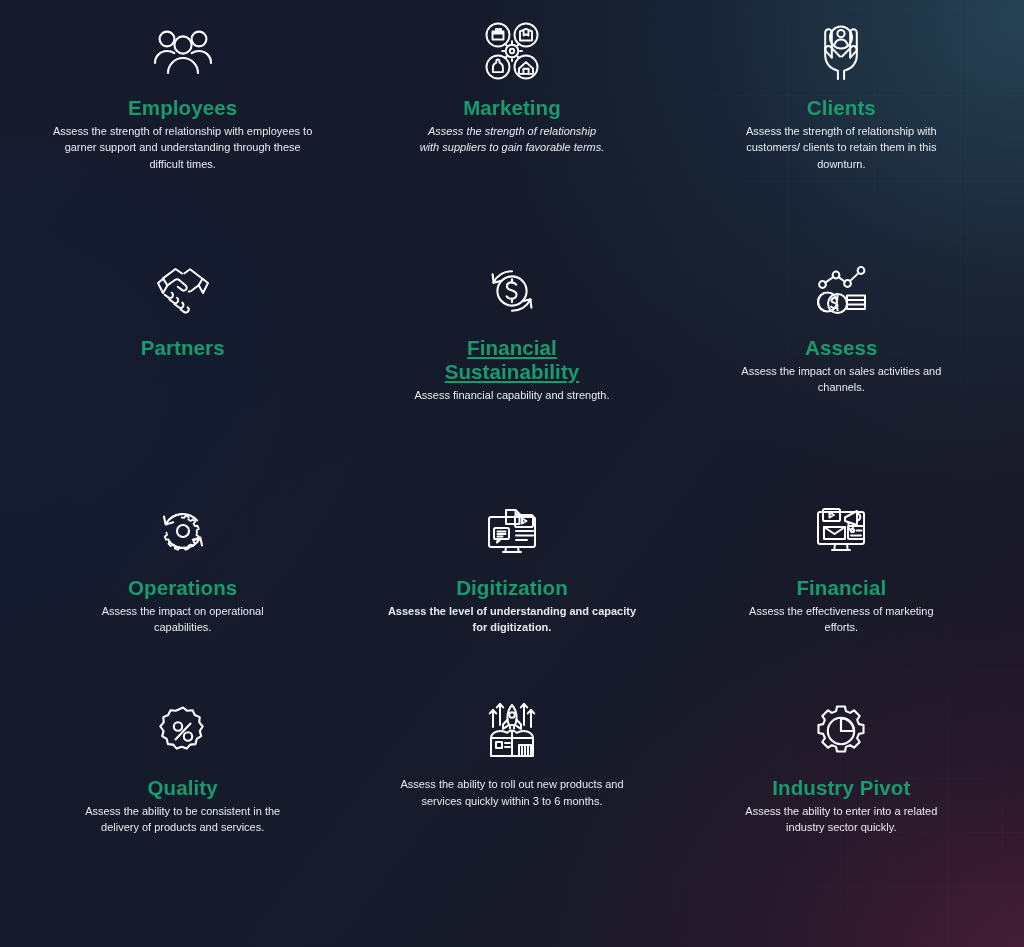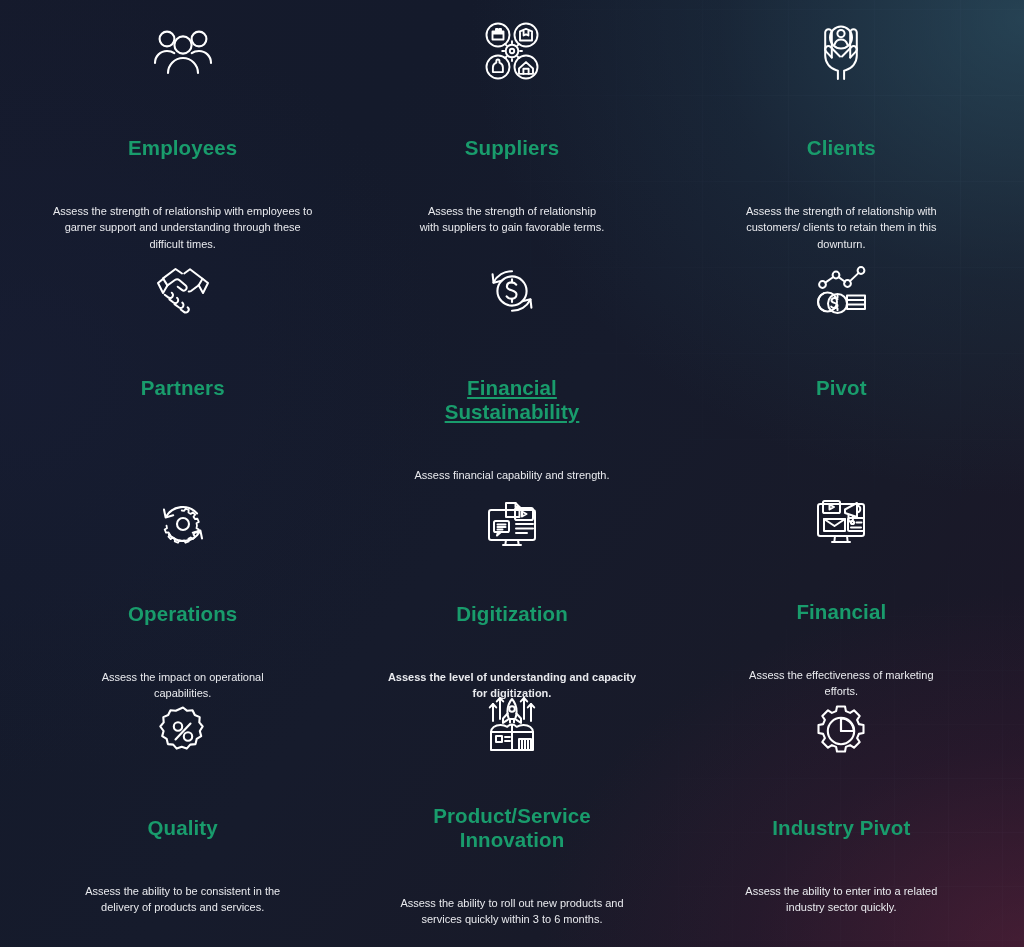--- a/index.html
+++ b/index.html
@@ -66,21 +66,20 @@
     padding: 14px 18px 0 18px;
   }
 
   .cell {
     display: flex;
     flex-direction: column;
     align-items: center;
     text-align: center;
     padding: 0 14px;
     box-sizing: border-box;
-    gap: 40px;
   }
 
   .icon-wrap {
     height: 74px;
     display: flex;
     align-items: center;
     justify-content: center;
     margin-bottom: 8px;
   }
   .icon-wrap svg {
@@ -105,21 +104,21 @@
     margin: 0;
     max-width: 268px;
   }
 
   
   .col-0 .card-desc { max-width: 264px; }
   .col-1 .card-desc { max-width: 256px; }
   .col-2 .card-desc { max-width: 218px; }
 
   .r0.col-0 .card-desc { max-width: 272px; }
-  .r0.col-1 .card-desc { max-width: 190px; }
+  .r0.col-1 .card-desc { max-width: 190px; font-style: italic; }
   .r0.col-2 .card-desc { max-width: 216px; }
 
   .r1.col-0 .card-desc { max-width: 218px; }
   .r1.col-1 .card-desc { max-width: 206px; }
   .r1.col-1 .card-title { max-width: 160px; text-decoration: underline; }
   .r1.col-2 .card-desc { max-width: 208px; }
 
   .r2.col-0 .card-desc { max-width: 200px; }
   .r2.col-1 .card-desc { max-width: 262px; font-weight: bold; }
   .r2.col-2 .card-desc { max-width: 196px; }
@@ -163,21 +162,21 @@
           <circle cx="31" cy="31" r="6.3"></circle>
           <circle cx="31" cy="31" r="2.2"></circle>
           <path d="M31 23.2v-2M31 41v-2M23.2 31h-2M41 31h-2M25.6 25.6l-1.5-1.5M38 38l-1.5-1.5M36.4 25.6l1.5-1.5M24.1 38l1.5-1.5"></path>
           <path d="M11.5 19.5v-8h11v8zM11.5 13.5h11M15 11.5v-2.5h1.6v2.5M18.4 11.5v-2.5H20v2.5"></path>
           <path d="M39 20.5v-9.2l6-2.4 6 2.4v9.2zM42.6 11.3v4.2l2.4-1.2 2.4 1.2v-4.2"></path>
           <path d="M16.9 39.5c1 0 1.6.7 1.6 1.7v1.5c2 .8 3.4 2.6 3.4 4.8v4.6h-10V47.5c0-2.2 1.4-4 3.4-4.8v-1.5c0-1 .6-1.7 1.6-1.7z"></path>
           <path d="M38 48.5l7-6.4 7 6.4v5.4H38z"></path>
           <path d="M42.4 53.9v-5.2h5.2v5.2"></path>
         </svg>
       </div>
-      <div class="card-title">Suppliers</div>
+      <div class="card-title">Marketing</div>
       <div class="card-desc">Assess the strength of relationship with suppliers to gain favorable terms.</div>
     </div>
 
     <div class="cell r0 col-2">
       <div class="icon-wrap">
         <svg width="62" height="62" viewBox="0 0 62 62" fill="none" stroke="#ffffff" stroke-width="2" stroke-linecap="round" stroke-linejoin="round">
           <circle cx="31" cy="17.5" r="11"></circle>
           <circle cx="31" cy="13.6" r="3.6"></circle>
           <path d="M24.6 24.6c.9-3.2 3.4-5 6.4-5s5.5 1.8 6.4 5"></path>
           <path d="M30 36.5 20.6 27c-1.3-1.3-3.2-1.3-4.4 0-1.2 1.3-1.2 3.3 0 4.6l5.6 6"></path>
@@ -233,21 +232,22 @@
           <circle cx="51" cy="7.5" r="3.4"></circle>
           <path d="M15.3 19.6 23.3 14M28.6 14.1l6.4 4.7M40 18.1l8.4-8"></path>
           <circle cx="17.5" cy="39" r="9.5"></circle>
           <path d="M13.8 30.3a9.5 9.5 0 0 0 0 17.4"></path>
           <circle cx="27.5" cy="40.5" r="9.5"></circle>
           <path d="M27.5 36.2c-.8-.9-1.9-1.3-3-1.3-1.8 0-3 1-3 2.5 0 3.2 6 1.7 6 5 0 1.6-1.4 2.6-3.2 2.6-1.3 0-2.4-.5-3.1-1.4"></path>
           <path d="M27.5 32.8v1.8M27.5 45.5v1.8"></path>
           <path d="M37 32.5h18v4.5H37zM37 37h18v4.5H37zM37 41.5h18v4.5H37z"></path>
         </svg>
       </div>
-      <div class="card-title">Pivot</div>
+      <div class="card-title">Assess</div>
+      <div class="card-desc">Assess the impact on sales activities and channels.</div>
     </div>
 
     <div class="cell r2 col-0">
       <div class="icon-wrap">
         <svg width="60" height="60" viewBox="0 0 60 60" fill="none" stroke="#ffffff" stroke-width="2.1" stroke-linecap="round" stroke-linejoin="round">
           <path d="M30 17.5l2.9.5 1.5-2.6 3.7 1.5-.3 3 2.6 1.6 2.4-1.8 2.7 2.7-1.8 2.4 1.6 2.6 3 -.3 1.5 3.7-2.6 1.5.5 2.9-.5 2.9 2.6 1.5-1.5 3.7-3-.3-1.6 2.6 1.8 2.4-2.7 2.7-2.4-1.8-2.6 1.6.3 3-3.7 1.5-1.5-2.6-2.9.5-2.9-.5-1.5 2.6-3.7-1.5.3-3-2.6-1.6-2.4 1.8-2.7-2.7 1.8-2.4-1.6-2.6-3 .3-1.5-3.7 2.6-1.5-.5-2.9" transform="translate(-0.5,-2) scale(0.86) translate(4,4)"></path>
           <circle cx="30" cy="30" r="6"></circle>
           <path d="M13.2 22.6A19 19 0 0 1 44 19.5"></path>
           <path d="M11 15.6l1.6 7.8 7.6-2.1"></path>
           <path d="M46.8 37.4A19 19 0 0 1 16 40.5"></path>
@@ -323,21 +323,20 @@
           <path d="M42 25V4M42 4l-3.2 3.4M42 4l3.2 3.4" transform="translate(3,0)"></path>
           <path d="M52 27v-17M52 10l-3.2 3.4M52 10l3.2 3.4"></path>
           <path d="M12 38c0-4 4-7 9.5-7 2.6 0 5 .7 6.8 1.8C29.9 31 31.4 30.5 33 30.5s3.1.5 4.7 2.3c1.8-1.1 4.2-1.8 6.8-1.8 5.5 0 9.5 3 9.5 7"></path>
           <path d="M12 38h42v18H12z"></path>
           <path d="M33 31v25"></path>
           <rect x="17" y="42" width="6" height="6"></rect>
           <path d="M26 43h5M26 47h5"></path>
           <path d="M40 56V45h12v11M43 45v11M46 45v11M49 45v11"></path>
         </svg>
       </div>
-      <div class="card-title">Product/Service Innovation</div>
       <div class="card-desc">Assess the ability to roll out new products and services quickly within 3 to 6 months.</div>
     </div>
 
     <div class="cell r3 col-2">
       <div class="icon-wrap">
         <svg width="58" height="58" viewBox="0 0 58 58" fill="none" stroke="#ffffff" stroke-width="2.1" stroke-linecap="round" stroke-linejoin="round">
           <path d="M25 4.5h8l.9 4.6 4.2 1.8 3.9-2.6 5.7 5.7-2.6 3.9 1.8 4.2 4.6.9v8l-4.6.9-1.8 4.2 2.6 3.9-5.7 5.7-3.9-2.6-4.2 1.8-.9 4.6h-8l-.9-4.6-4.2-1.8-3.9 2.6-5.7-5.7 2.6-3.9-1.8-4.2-4.6-.9v-8l4.6-.9 1.8-4.2-2.6-3.9 5.7-5.7 3.9 2.6 4.2-1.8z"></path>
           <circle cx="29" cy="29" r="13.2"></circle>
           <path d="M29 29V16.4M29 29h12.6"></path>
           <path d="M29 16.4A12.6 12.6 0 0 1 41.6 29H29z"></path>

